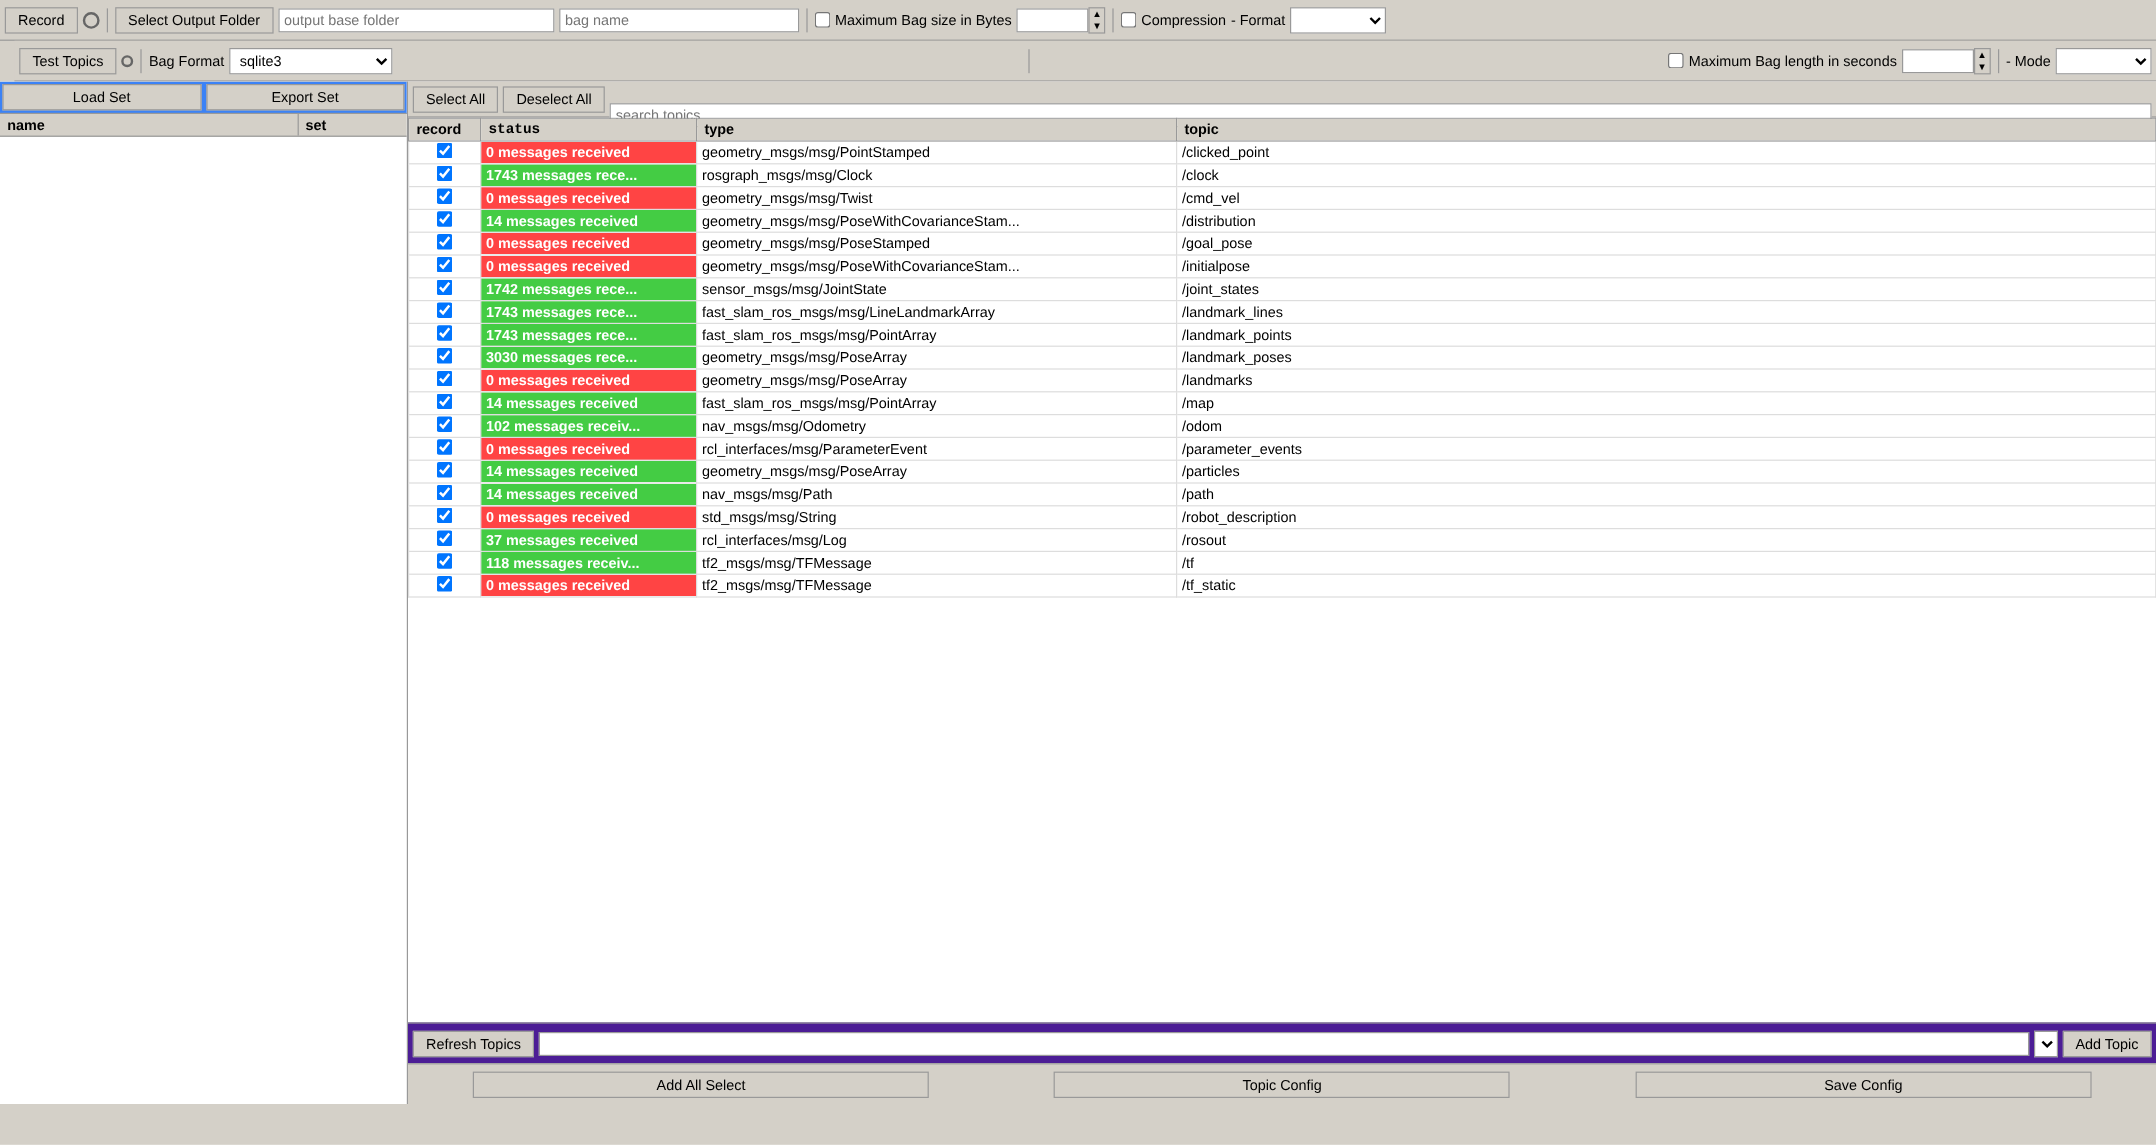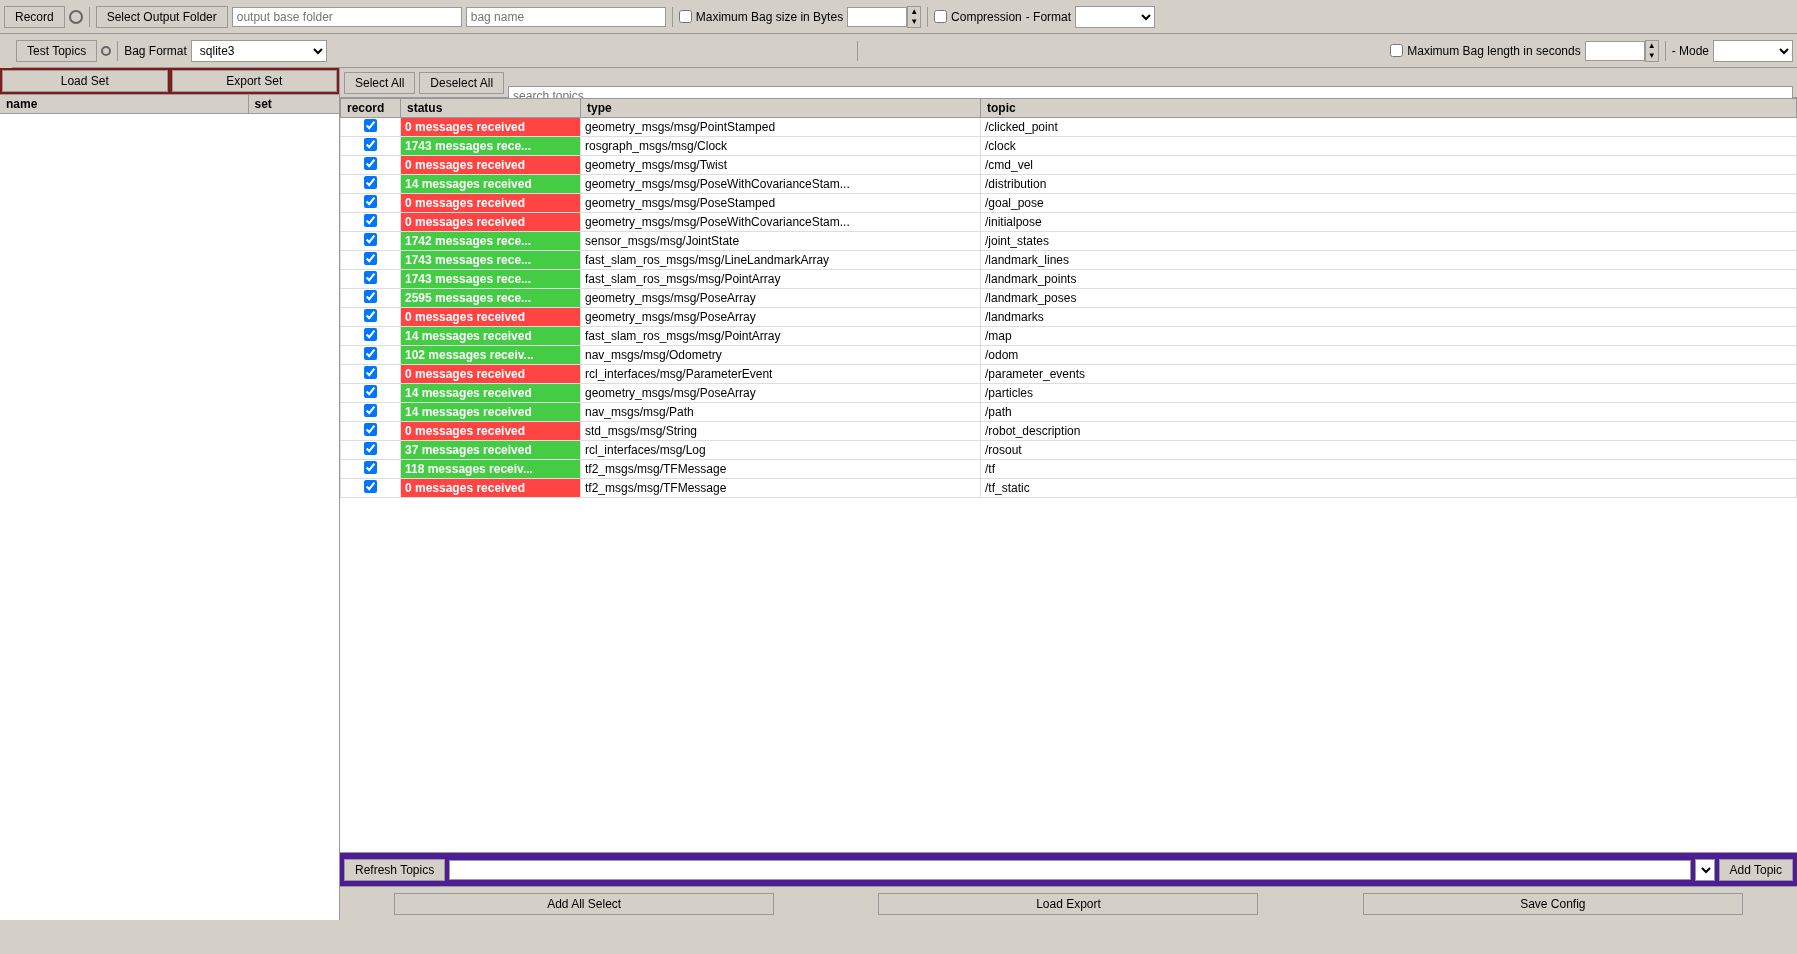--- a/index.html
+++ b/index.html
@@ -244,21 +244,21 @@
   <span class="separator"></span>
   <label>- Mode</label>
   <select style="width:80px;">
     <option></option>
   </select>
 </div>
 
 <div class="main-container">
 
   <div class="left-panel">
-    <div style="display:flex; border-bottom:1px solid #999; background:#7f1d1d; padding:2px; gap:4px;">
+    <div style="display:flex; border-bottom:1px solid #999; background:#3b82f6; padding:2px; gap:4px;">
       <button style="flex:1;">Load Set</button>
       <button style="flex:1;">Export Set</button>
     </div>
     <div class="left-table-header">
       <span style="flex:3;">name</span>
       <span style="flex:1;">set</span>
     </div>
     <div style="padding:4px; color:#888;">
       
     </div>
@@ -270,21 +270,21 @@
       <button>Select All</button>
       <button>Deselect All</button>
       <input type="text" class="search-input" style="flex: 1 1 0%; border: 1px solid rgb(153, 153, 153); padding: 2px 4px; margin-top: 27px;" placeholder="search topics">
     </div>
 
     <div class="topics-table">
       <table>
         <thead>
           <tr>
             <th style="width:60px;">record</th>
-            <th style="width:180px;">status</th>
+            <th style="width:180px;font-family:Liberation Mono, monospace;">status</th>
             <th style="width:400px;">type</th>
             <th>topic</th>
           </tr>
         </thead>
         <tbody id="topics-tbody">
         <tr>
               <td style="text-align: center;"><input type="checkbox" checked="" style=""></td>
               <td class="status-red" style="max-width: 180px; overflow: hidden; text-overflow: ellipsis;">0 messages received</td>
               <td style="max-width: 400px;">geometry_msgs/msg/PointStamped</td>
               <td>/clicked_point</td>
@@ -332,21 +332,21 @@
               <td>/landmark_lines</td>
             </tr>
             <tr>
               <td style="text-align: center;"><input type="checkbox" checked="" style=""></td>
               <td class="status-green" style="max-width: 180px; overflow: hidden; text-overflow: ellipsis;">1743 messages rece...</td>
               <td style="max-width: 400px;">fast_slam_ros_msgs/msg/PointArray</td>
               <td>/landmark_points</td>
             </tr>
             <tr>
               <td style="text-align: center;"><input type="checkbox" checked="" style=""></td>
-              <td class="status-green" style="max-width: 180px; overflow: hidden; text-overflow: ellipsis;">2595 messages rece...</td>
+              <td class="status-green" style="max-width: 180px; overflow: hidden; text-overflow: ellipsis;">3030 messages rece...</td>
               <td style="max-width: 400px;">geometry_msgs/msg/PoseArray</td>
               <td>/landmark_poses</td>
             </tr>
             <tr>
               <td style="text-align: center;"><input type="checkbox" checked="" style=""></td>
               <td class="status-red" style="max-width: 180px; overflow: hidden; text-overflow: ellipsis;">0 messages received</td>
               <td style="max-width: 400px;">geometry_msgs/msg/PoseArray</td>
               <td>/landmarks</td>
             </tr>
             <tr>
@@ -411,17 +411,17 @@
       <button>Refresh Topics</button>
       <input type="text" class="topic-input-area" style="flex: 1 1 0%; border: 1px solid rgb(153, 153, 153); padding: 2px 4px;">
       <select style="width:20px; border:1px solid #999; background:white; padding:2px 0;">
         <option></option>
       </select>
       <button>Add Topic</button>
     </div>
 
     <div class="bottom-buttons">
       <button>Add All Select</button>
-      <button>Load Export</button>
+      <button>Topic Config</button>
       <button>Save Config</button>
     </div>
   </div>
 </div>
 
 </body></html>

